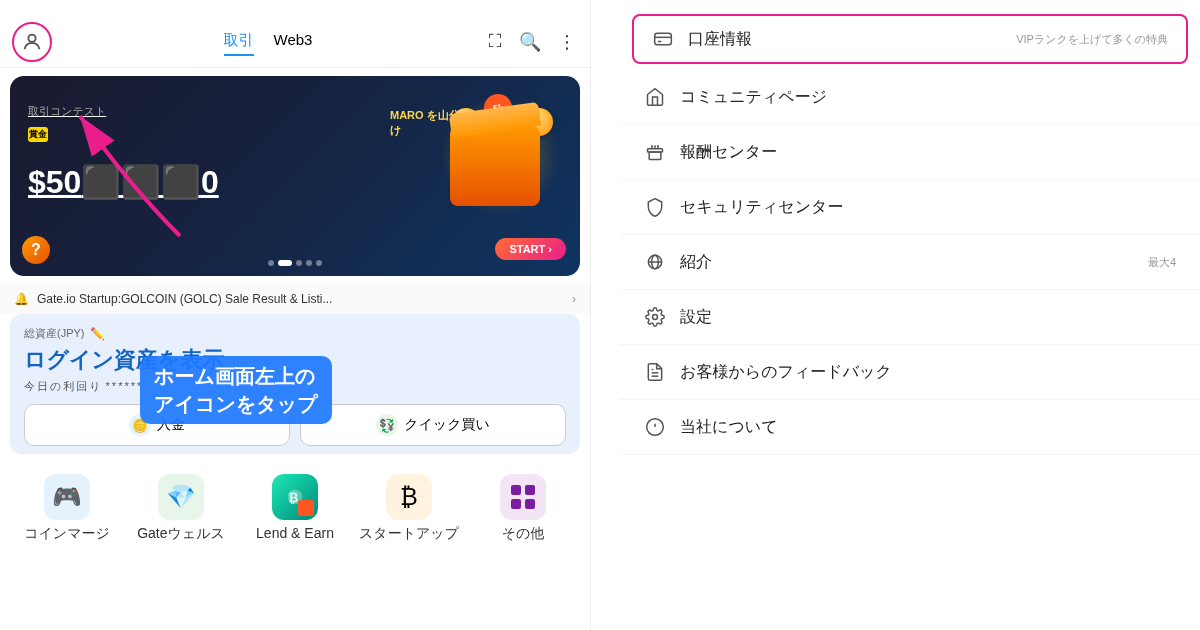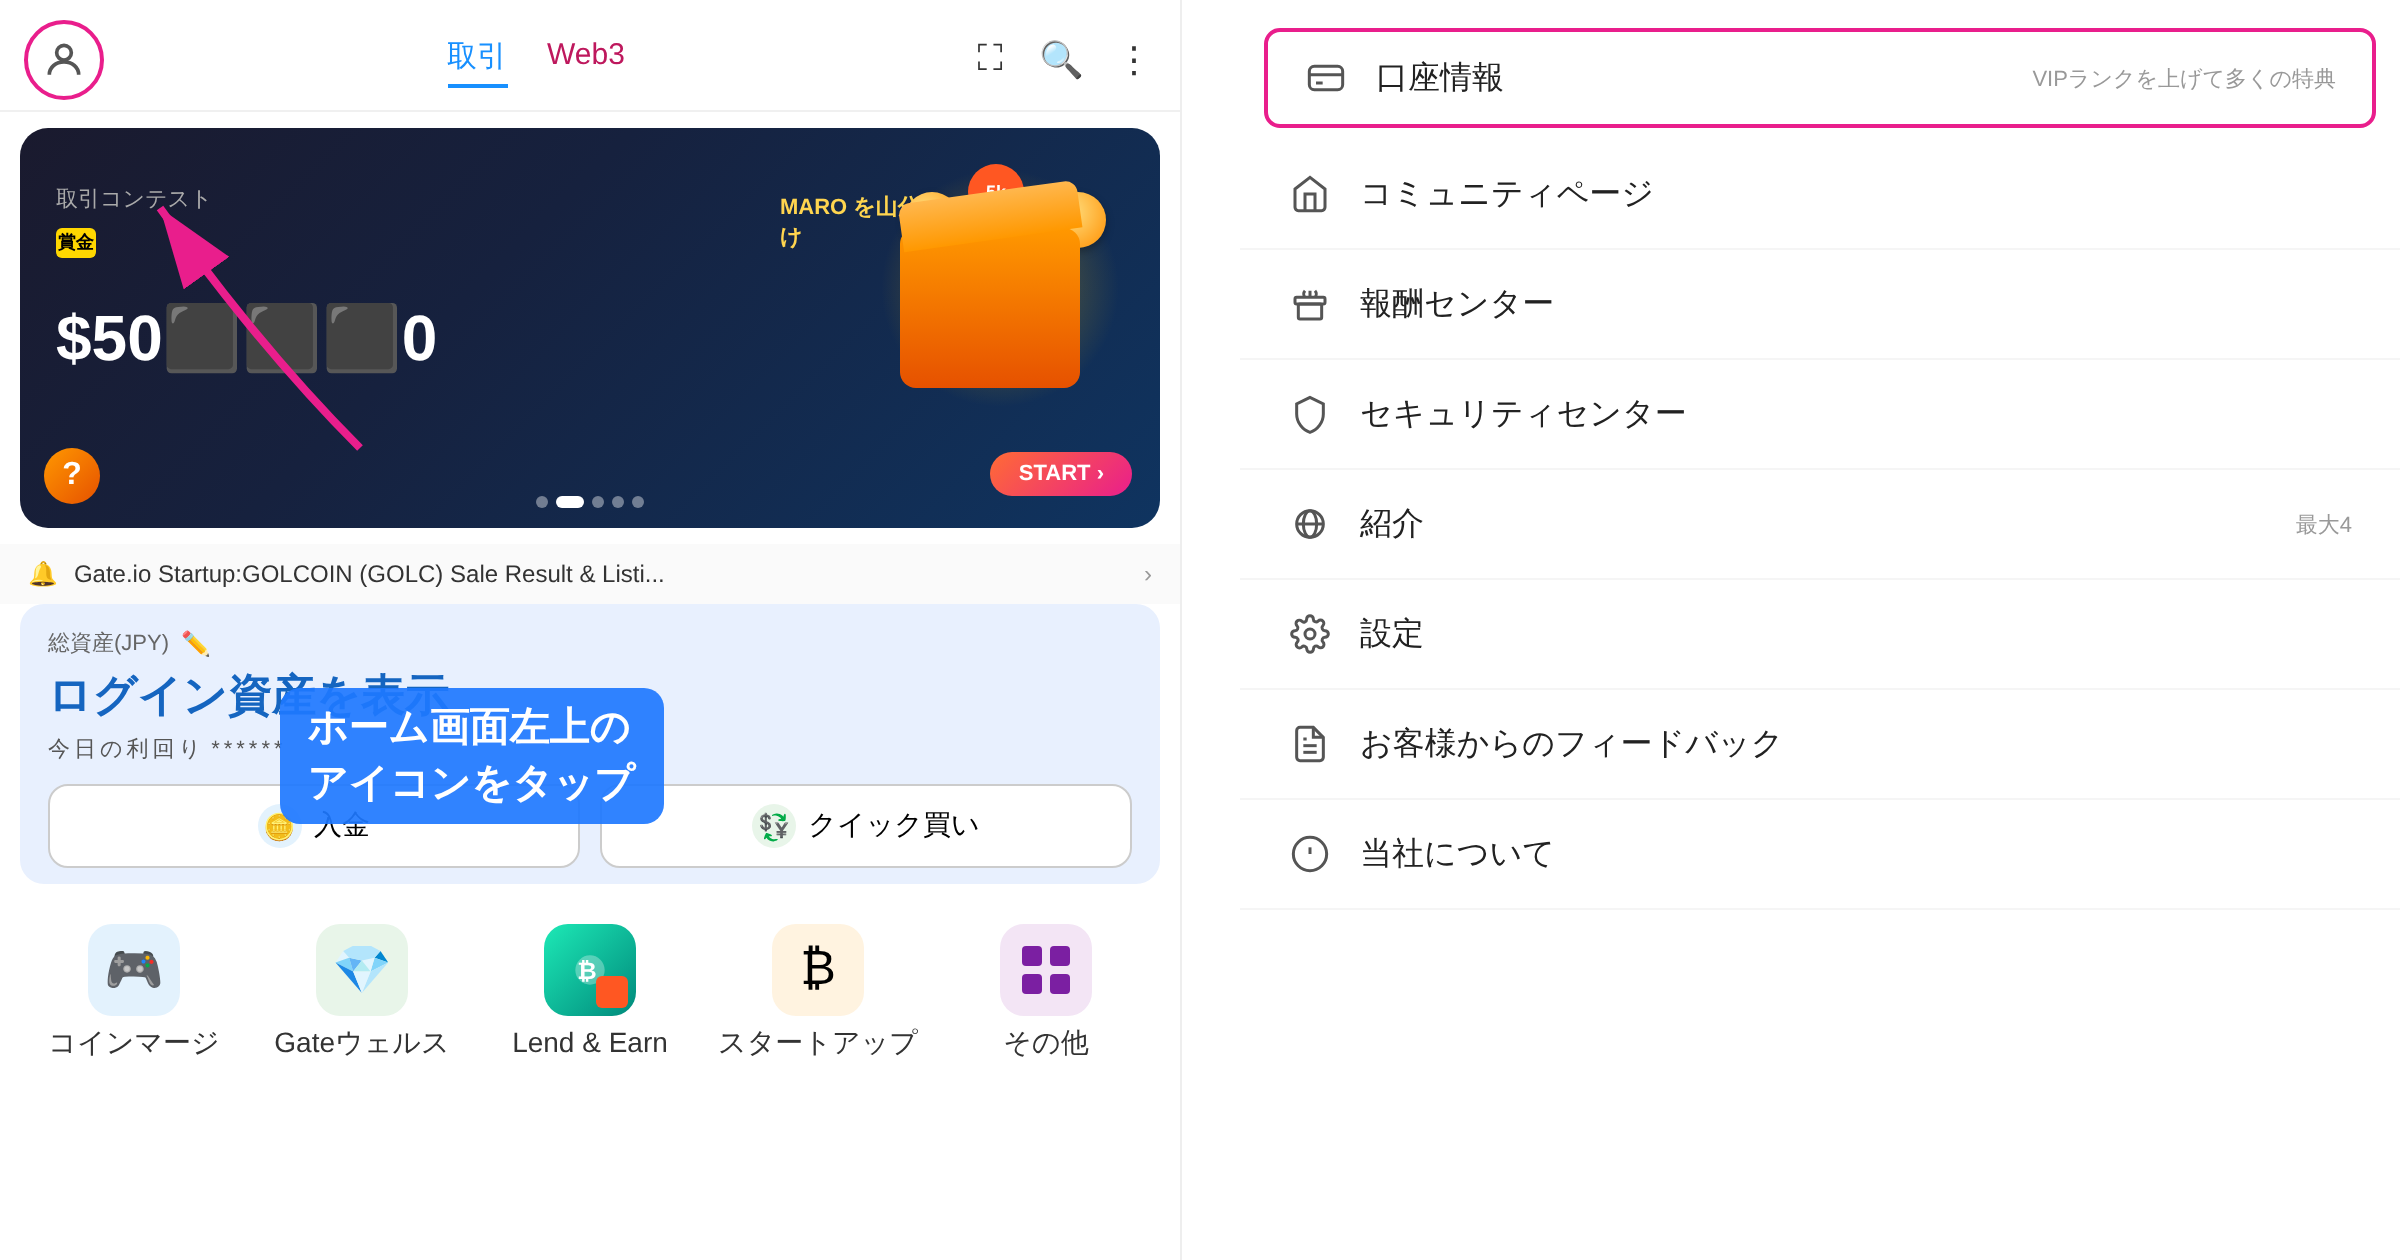--- a/index.html
+++ b/index.html
@@ -12,21 +12,21 @@
       display: flex;
       flex-direction: column;
     }
 
     
     .left-panel {
       width: 590px;
       height: 585px;
       position: absolute;
       left: 0;
-      top: 4px;
+      top: 16px;
       background: #fff;
     }
 
     
     .top-nav {
       display: flex;
       align-items: center;
       height: 52px;
       padding: 0 12px;
       border-bottom: 1px solid #f0f0f0;
@@ -45,21 +45,21 @@
     }
     .avatar-btn svg { width: 22px; height: 22px; }
     .nav-tabs {
       display: flex;
       gap: 20px;
       flex: 1;
       justify-content: center;
     }
     .nav-tab {
       font-size: 15px;
-      color: #be185d;
+      color: #000000;
       cursor: pointer;
       padding: 4px 0;
     }
     .nav-tab.active {
       color: #1890ff;
       border-bottom: 2px solid #1890ff;
     }
     .nav-icons {
       display: flex;
       gap: 14px;
@@ -83,20 +83,21 @@
       height: 200px;
       background: linear-gradient(135deg, #1a1a2e 0%, #16213e 40%, #0f3460 100%);
       position: relative;
       overflow: hidden;
     }
     .banner-text {
       position: absolute;
       left: 18px;
       top: 28px;
       color: #fff;
+      text-decoration: underline;
     }
     .banner-subtitle {
       font-size: 11px;
       color: #aaa;
       margin-bottom: 4px;
     }
     .banner-title {
       font-size: 32px;
       font-weight: 800;
       color: #fff;

